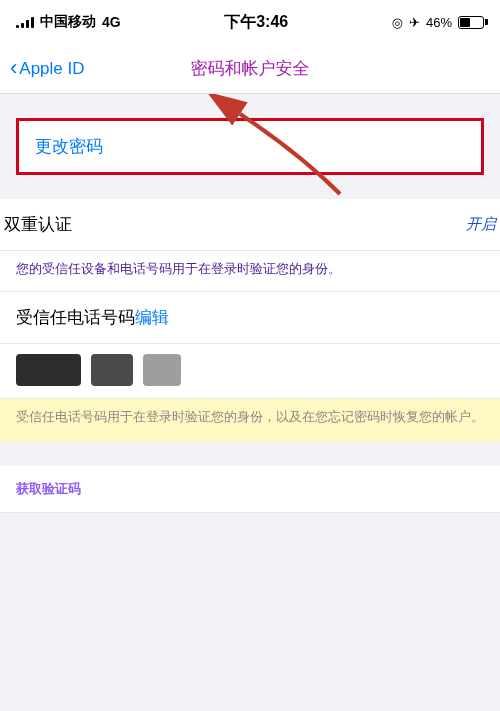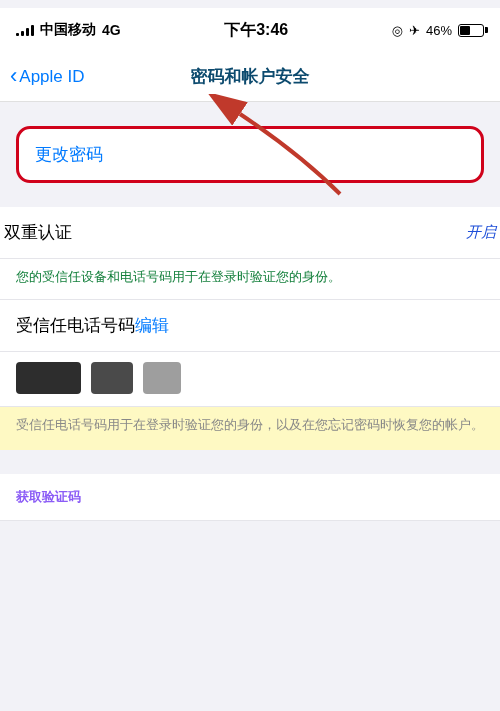--- a/index.html
+++ b/index.html
@@ -19,21 +19,20 @@
 
     
     .status-bar {
       width: 100%;
       height: 44px;
       background: #fff;
       display: flex;
       align-items: center;
       justify-content: space-between;
       padding: 0 16px;
-      margin-top: 8px;
     }
 
     .status-left {
       font-size: 14px;
       font-weight: 600;
       color: #000;
       display: flex;
       align-items: center;
       gap: 6px;
     }
@@ -107,36 +106,36 @@
     }
 
     .nav-back-chevron {
       font-size: 22px;
       line-height: 1;
       margin-top: -1px;
     }
 
     .nav-title {
       font-size: 17px;
-      font-weight: 700;
-      color: #0c4a6e;
+      font-weight: 400;
+      color: #a21caf;
       text-align: center;
     }
 
     
     .content {
       padding: 24px 0 0 0;
     }
 
     
     .section-card {
       background: #fff;
       margin: 0 0 12px 0;
       border: 3px solid #d0021b;
-      border-radius: 14px;
+      border-radius: 0;
       margin: 0 16px 24px 16px;
     }
 
     .section-item {
       padding: 14px 16px;
       display: flex;
       align-items: center;
       justify-content: space-between;
     }
 
@@ -169,21 +168,21 @@
     .two-factor-value {
       font-size: 15px;
       color: #1d4ed8;
       font-style: italic;
     }
 
     .two-factor-desc {
       background: #fff;
       padding: 8px 16px 12px 16px;
       font-size: 13px;
-      color: #15803d;
+      color: #4c1d95;
       line-height: 1.5;
       border-bottom: 1px solid #e5e5ea;
     }
 
     .trusted-phone-row {
       background: #fff;
       padding: 14px 16px;
       display: flex;
       align-items: center;
       justify-content: flex-start;

